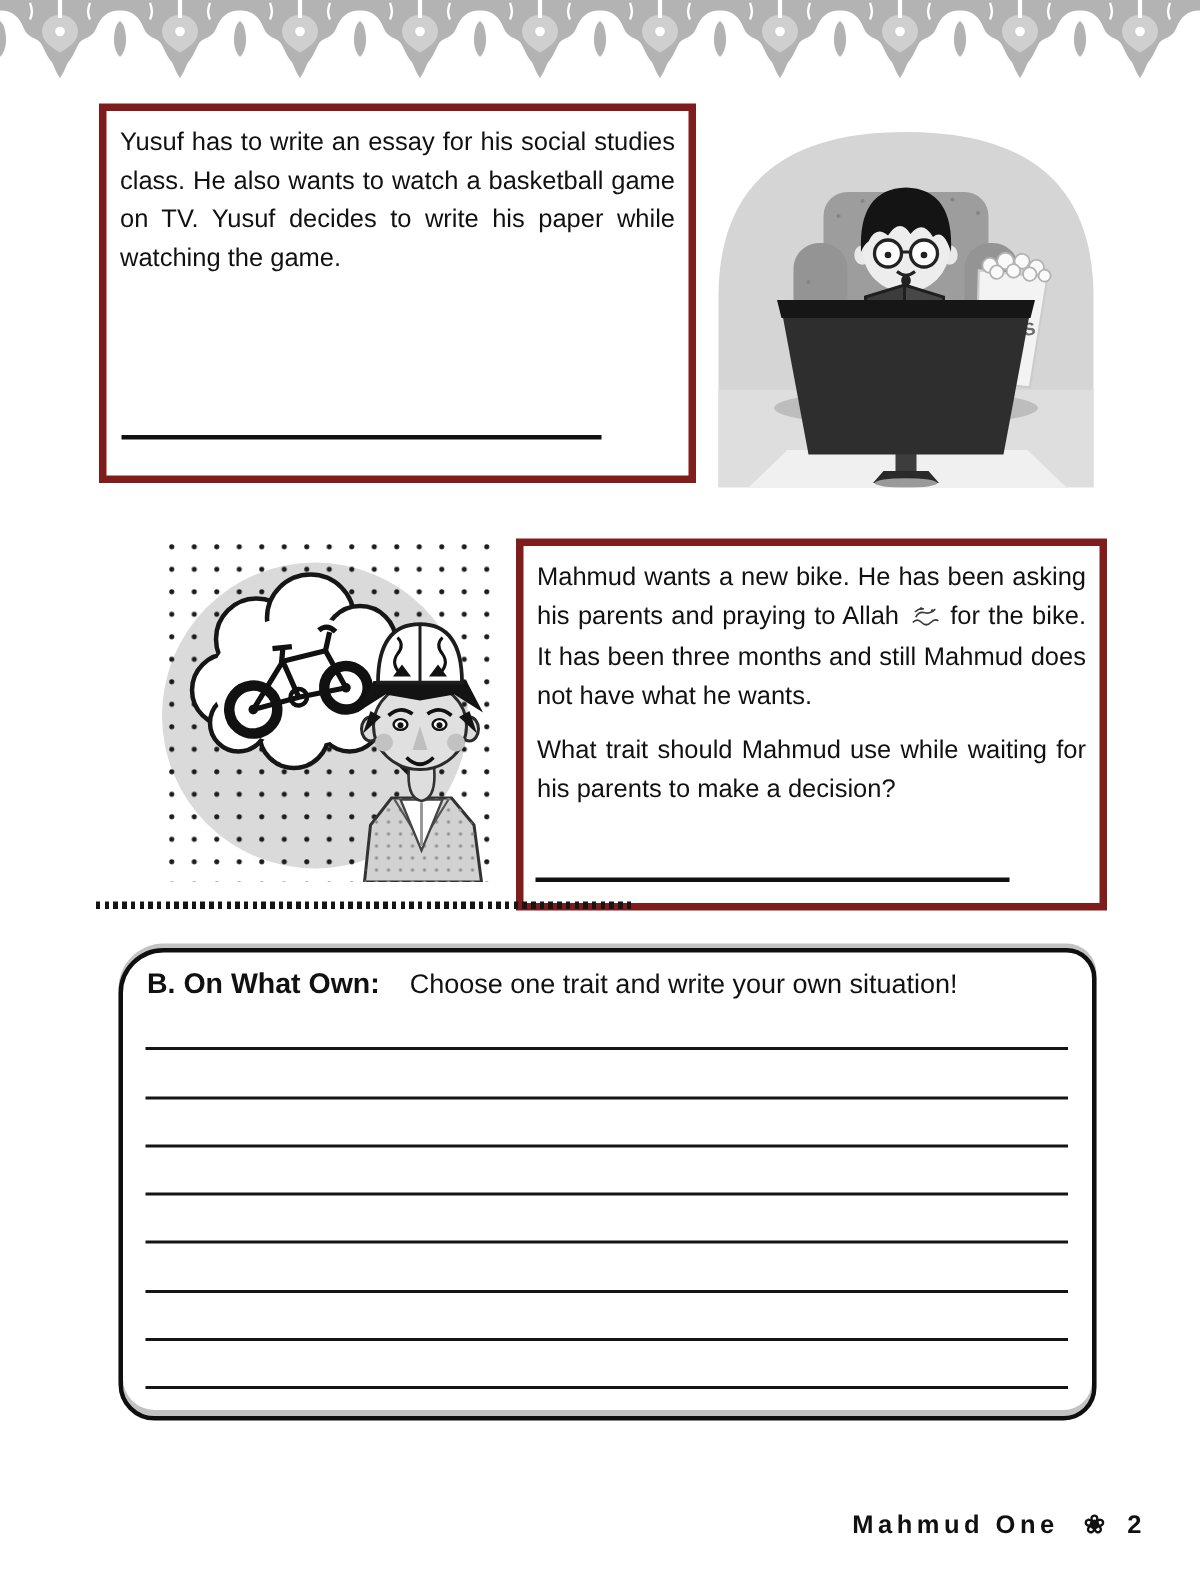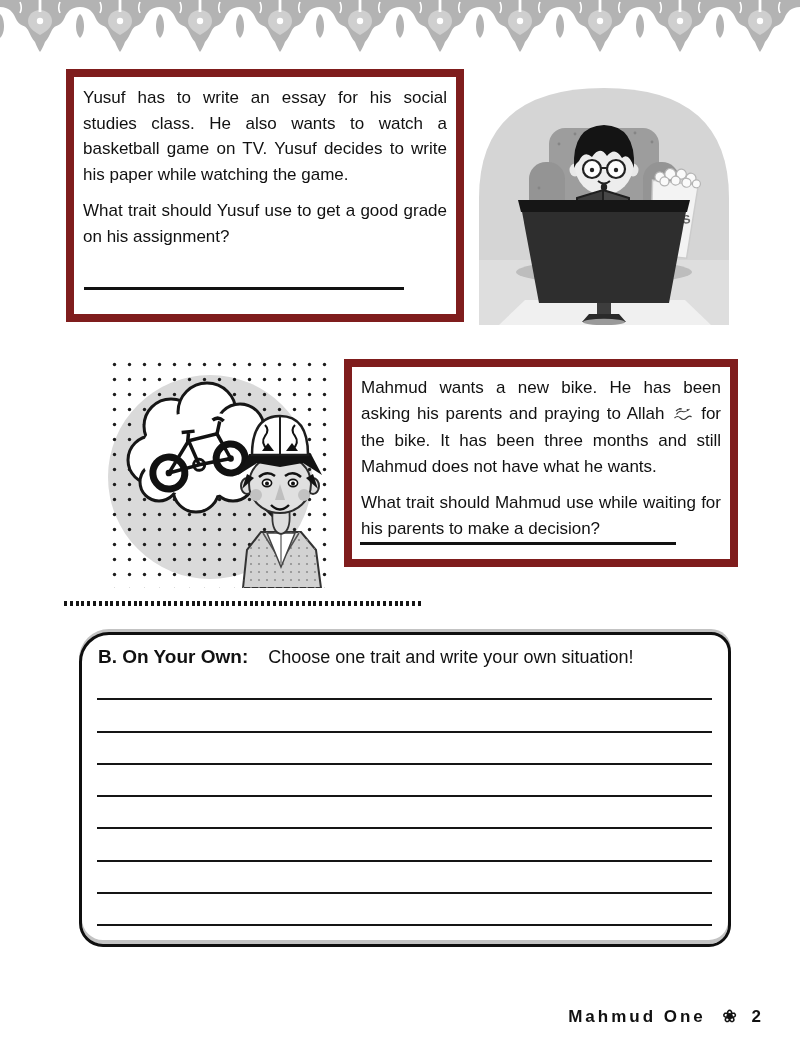--- a/index.html
+++ b/index.html
@@ -6,26 +6,26 @@
   html, body { margin: 0; padding: 0; background: #ffffff; }
   #page {
     position: relative; width: 800px; height: 1052px; background: #fff;
     font-family: "Liberation Sans", sans-serif; color: #111; overflow: hidden;
   }
   
   #top-border { position: absolute; left: 0; top: 0; }
 
   
   .scenario-box {
-    position: absolute; background: #fff; border: 8px solid #7f1d1d;
+    position: absolute; background: #fff; border: 5px solid #7f1d1d;
     padding: 5px 9px; text-align: justify; font-size: 17px; line-height: 1.5;
   }
   .scenario-box p { margin: 3px 0 11px; }
   #yusuf-box  { left: 66px;  top: 69px;  width: 398px; height: 253px; }
-  #mahmud-box { left: 344px; top: 359px; width: 394px; height: 208px; }
+  #mahmud-box { left: 344px; top: 359px; width: 394px; height: 248px; }
   .answer-line { position: absolute; height: 0; border-bottom: 3px solid #111; }
   #yusuf-answer  { left: 10px; bottom: 24px; width: 320px; }
   #mahmud-answer { left: 8px;  bottom: 14px; width: 316px; }
   .honorific { display: inline-block; vertical-align: -2px; margin: 0 1px; }
 
   
   .illus { position: absolute; }
   #illus-yusuf  { left: 463px; top: 70px; }
   #illus-mahmud { left: 97px;  top: 362px; }
 
@@ -80,21 +80,20 @@
       <use href="#btile" x="320"></use>
       <use href="#btile" x="400"></use>
     <use href="#btile" x="480"></use>
       <use href="#btile" x="560"></use>
       <use href="#btile" x="640"></use>
     <use href="#btile" x="720"></use>
   </svg>
 
   <div id="yusuf-box" class="scenario-box">
     <p>Yusuf has to write an essay for his social studies class. He also wants to watch a basketball game on TV. Yusuf decides to write his paper while watching the game.</p>
-    <p>What trait should Yusuf use to get a good grade on his assignment?</p>
     <div id="yusuf-answer" class="answer-line"></div>
   </div>
 
   <svg id="illus-yusuf" class="illus" width="282" height="255" viewBox="0 0 282 255">
     <g>
       <path d="M16,255 V128 Q16,18 141,18 Q266,18 266,128 V255 Z" fill="#d5d5d5"></path>
       <path d="M16,190 H266 V255 H16 Z" fill="#dedede"></path>
       <polygon points="62,230 222,230 248,255 36,255" fill="#f0f0f0"></polygon>
       <ellipse cx="141" cy="202" rx="88" ry="12" fill="#bdbdbd"></ellipse>
     </g>
@@ -245,21 +244,21 @@
           </svg></span>
       <span>for the bike. It has been three months and still Mahmud does not have what he wants.</span></p>
     <p>What trait should Mahmud use while waiting for his parents to make a decision?</p>
     <div id="mahmud-answer" class="answer-line"></div>
   </div>
 
   <div id="divider"></div>
 
   <div id="onyourown">
     <div class="heading">
-      <span class="lbl">B. On Your Own:</span><span class="prompt">Choose one trait and write your own situation!</span>
+      <span class="lbl">B. On What Own:</span><span class="prompt">Choose one trait and write your own situation!</span>
     </div>
     <div class="wlines">
       <div class="wline"></div>
       <div class="wline"></div>
       <div class="wline"></div>
       <div class="wline"></div>
       <div class="wline"></div>
       <div class="wline"></div>
       <div class="wline"></div>
       <div class="wline"></div>

